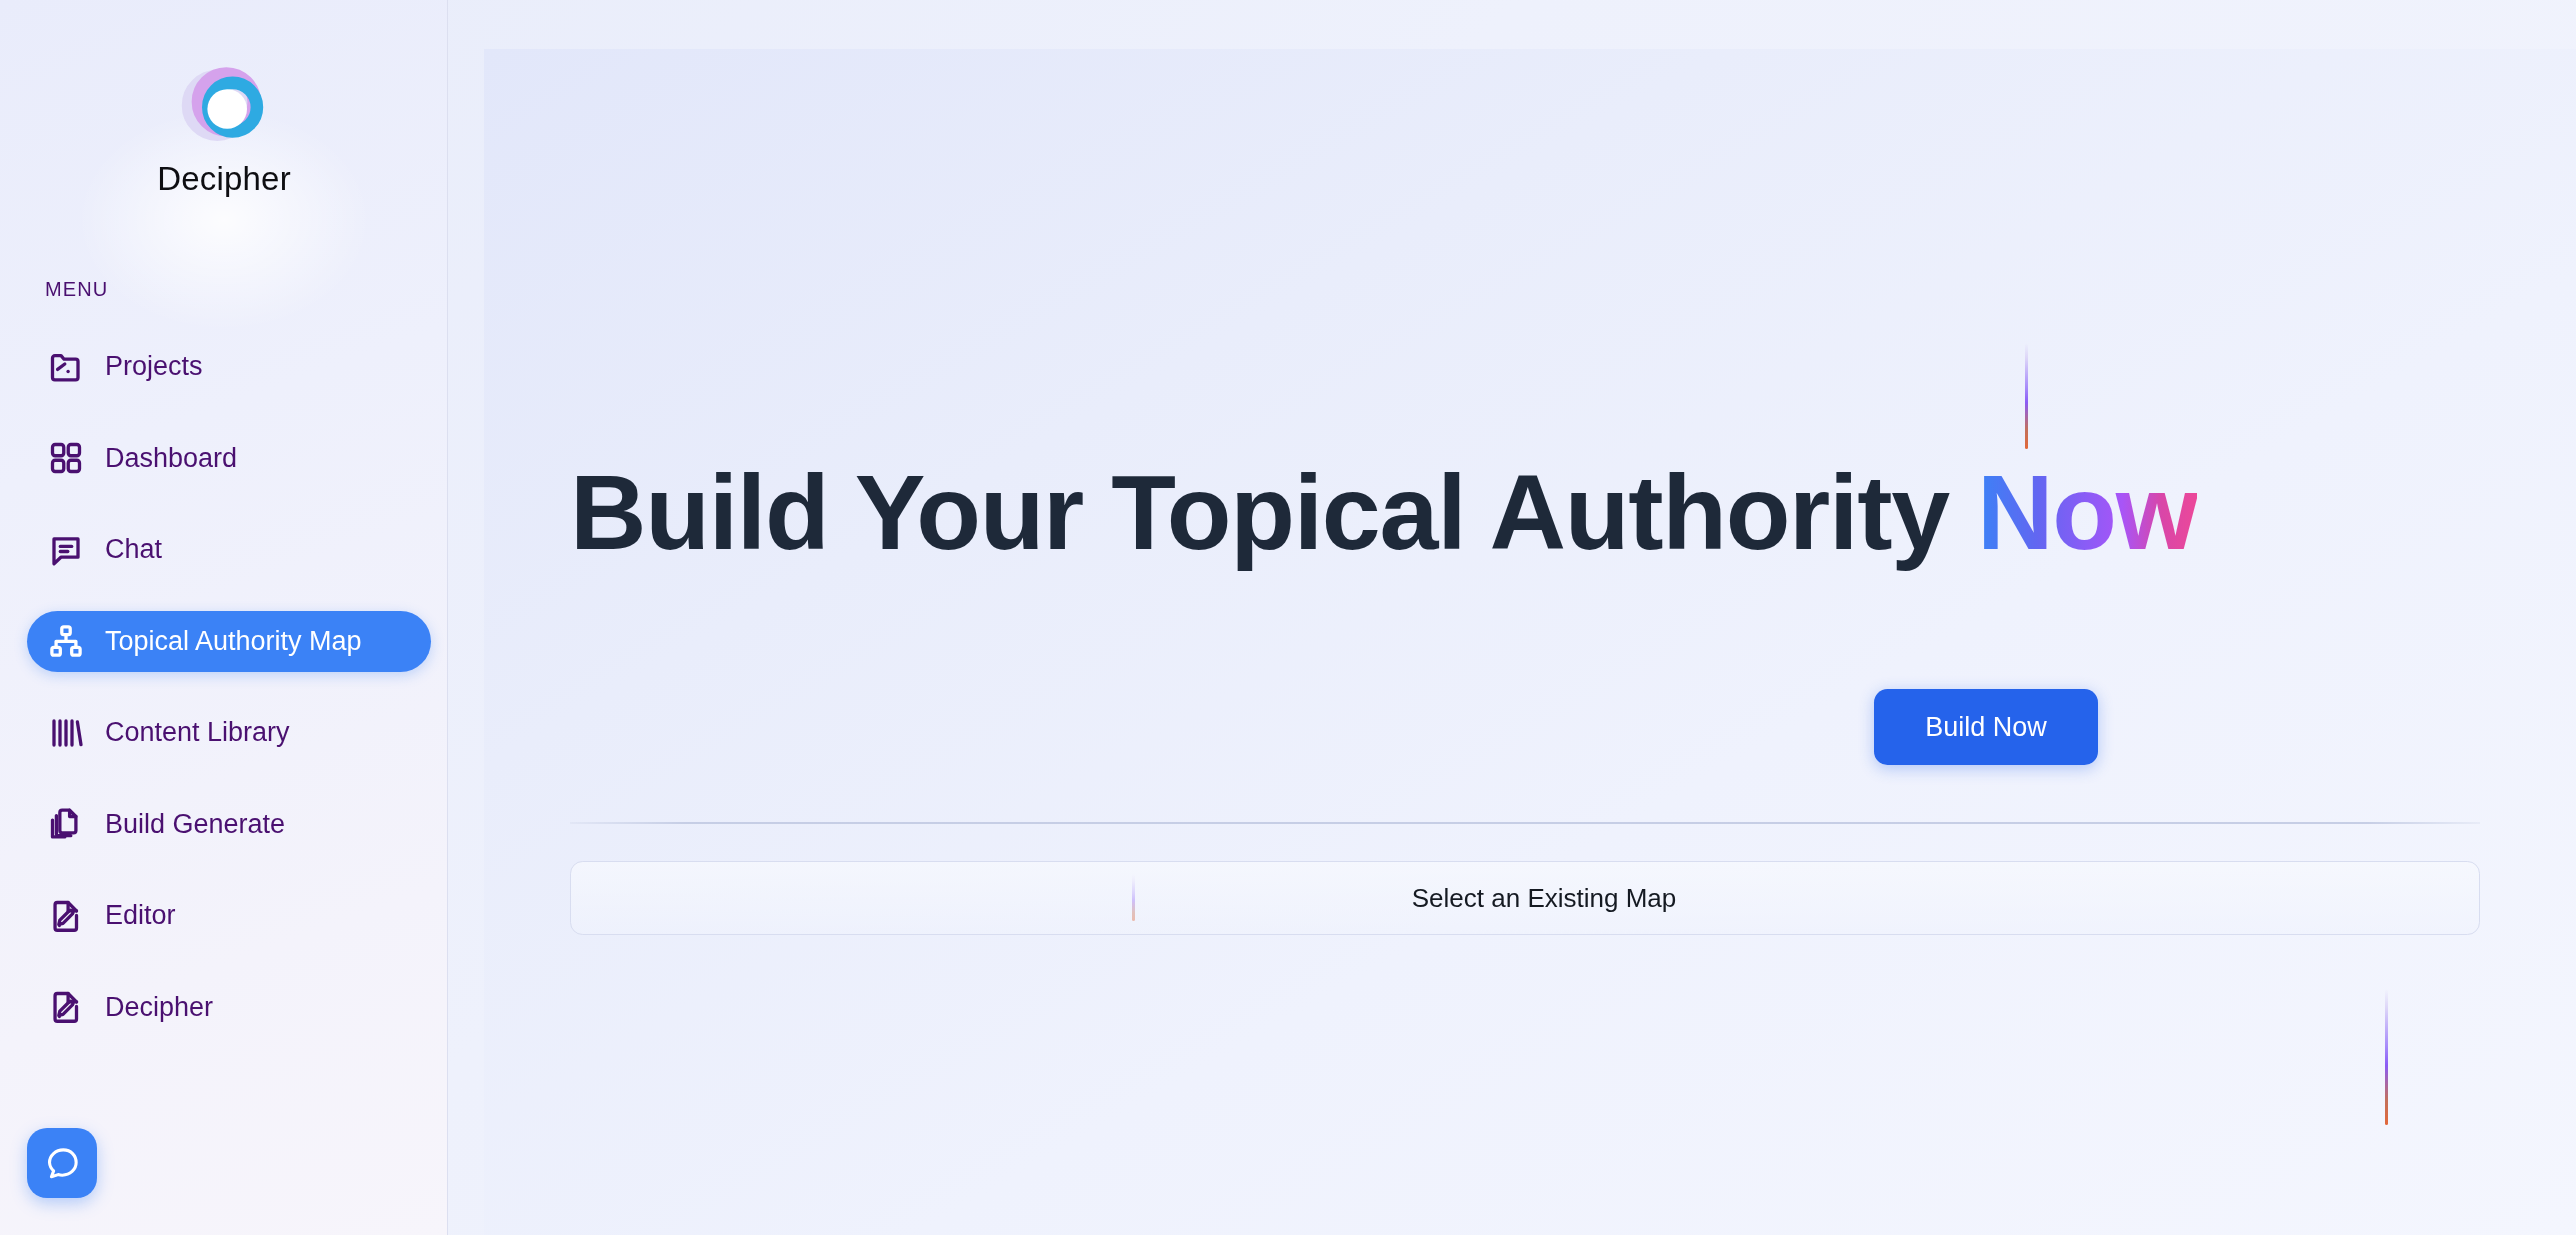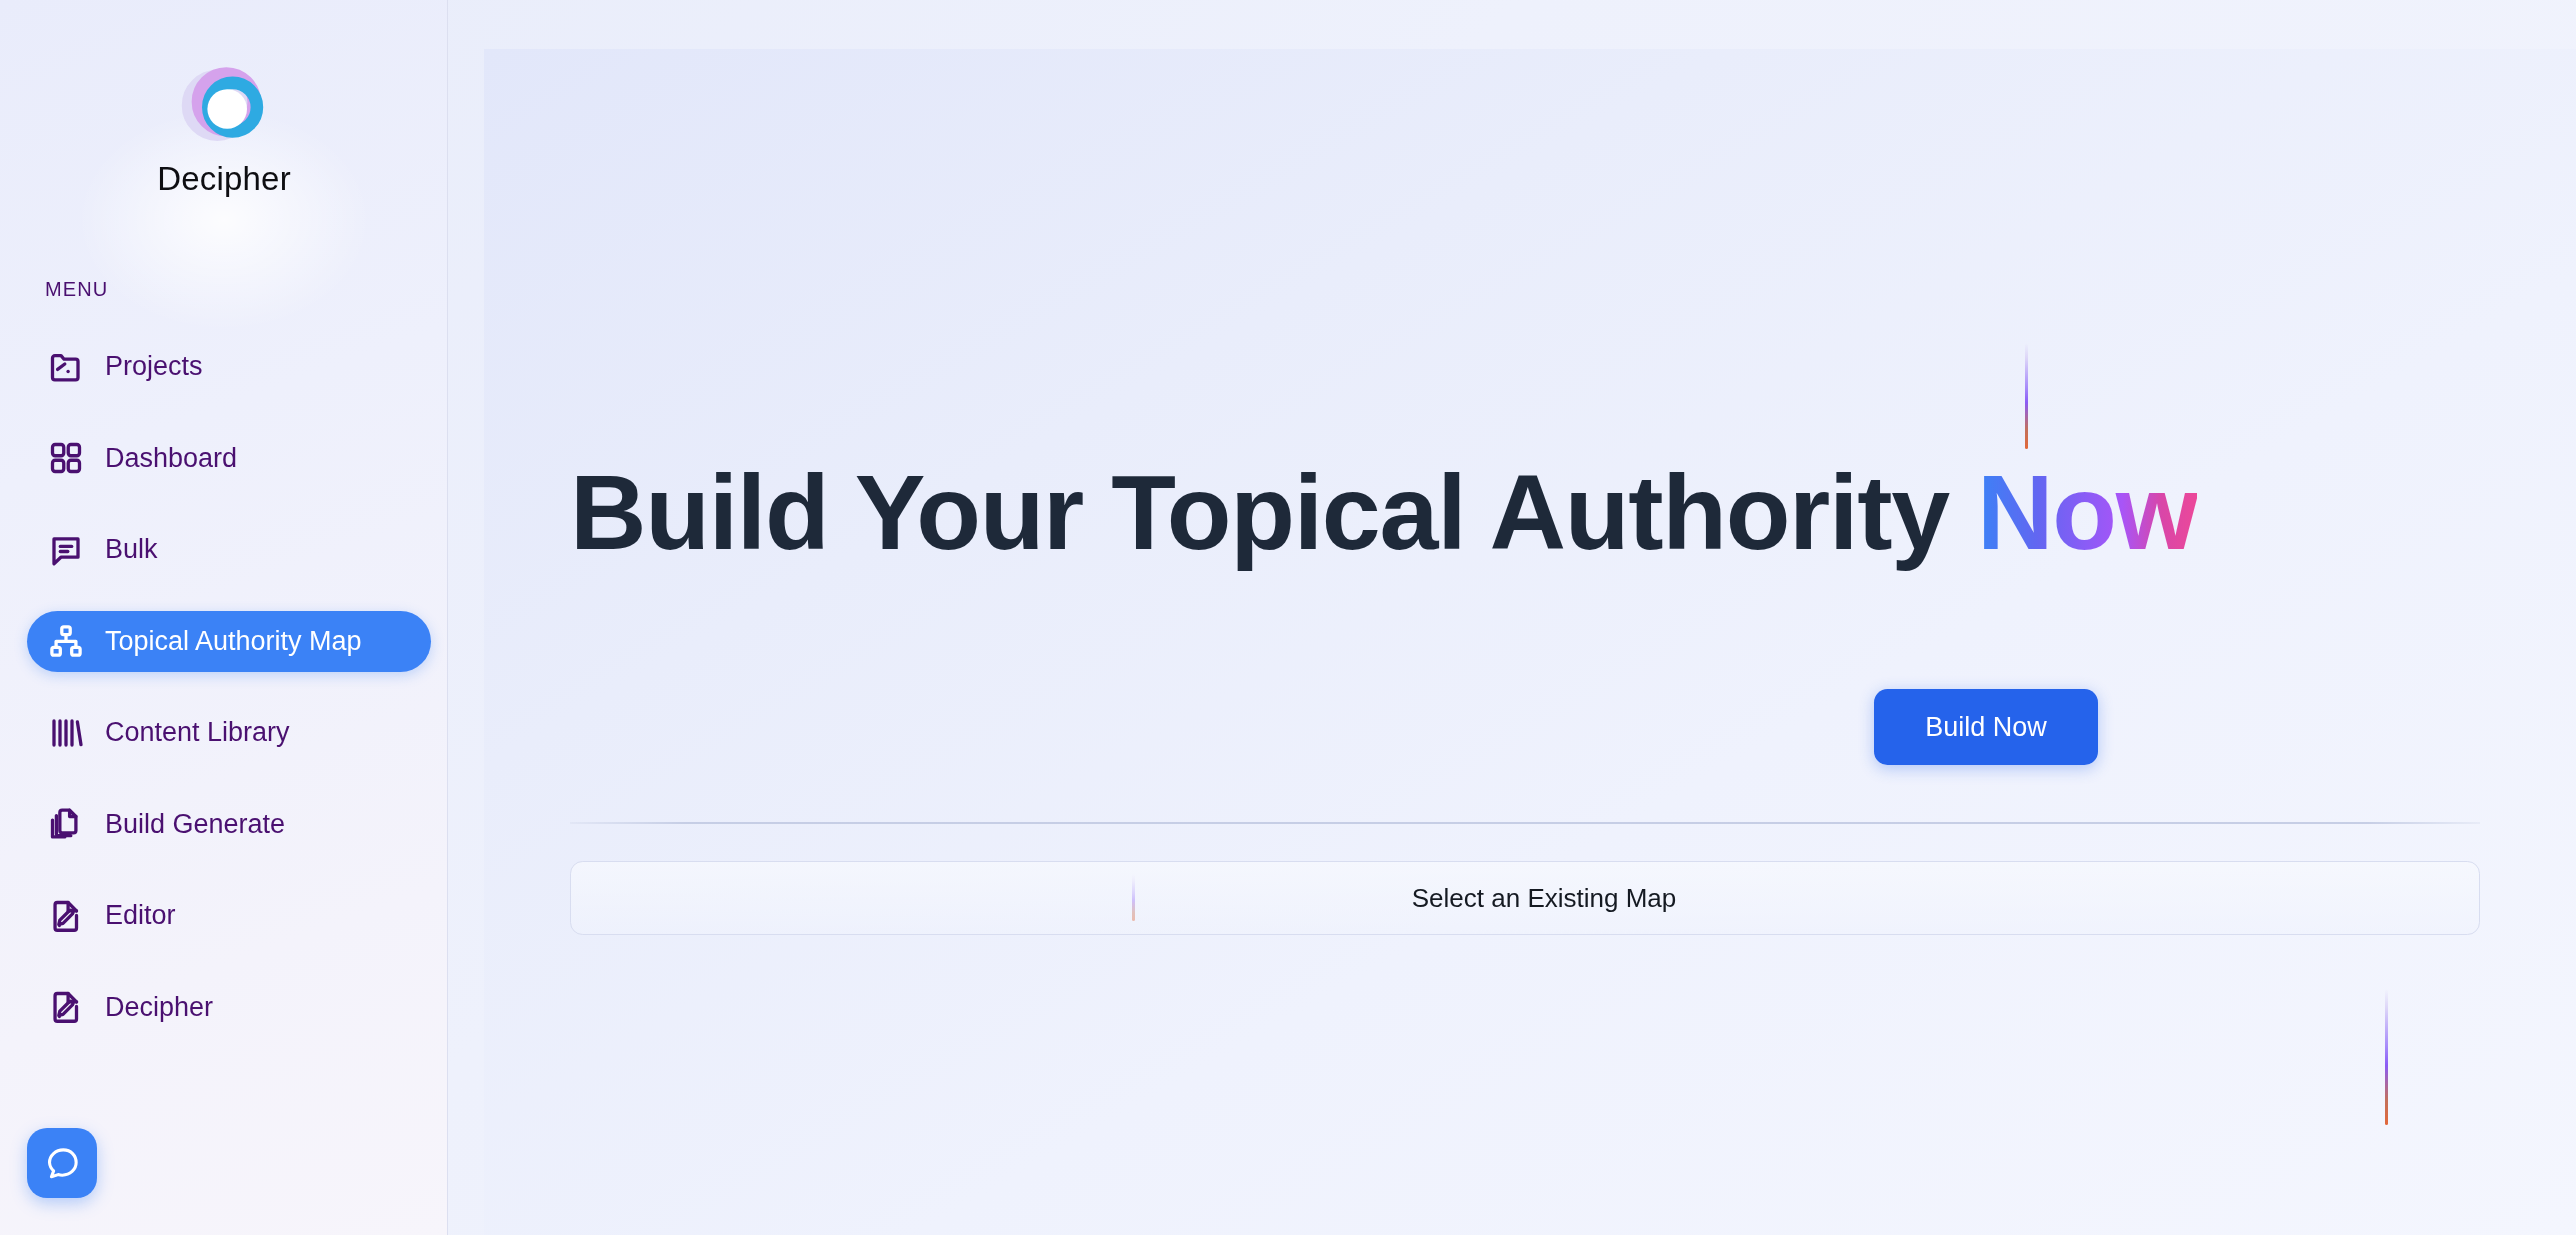--- a/index.html
+++ b/index.html
@@ -242,21 +242,21 @@
       </div>
 
       <div class="nav-item">
         <span class="ico">
           <svg viewBox="0 0 24 24" fill="none" stroke="currentColor" stroke-width="2.2" stroke-linecap="round" stroke-linejoin="round">
             <path d="M4 4.6h16v12.2H8.6L4 21.2Z"></path>
             <path d="M8.2 9.6h7.6"></path>
             <path d="M8.2 13h5"></path>
           </svg>
         </span>
-        <span class="lbl">Bulk</span>
+        <span class="lbl">Chat</span>
       </div>
 
       <div class="nav-item active">
         <span class="ico">
           <svg viewBox="0 0 24 24" fill="none" stroke="currentColor" stroke-width="2.2" stroke-linecap="round" stroke-linejoin="round">
             <rect x="9.2" y="2.6" width="5.6" height="5.2" rx="1.3"></rect>
             <rect x="2.6" y="16.2" width="5.6" height="5.2" rx="1.3"></rect>
             <rect x="15.8" y="16.2" width="5.6" height="5.2" rx="1.3"></rect>
             <path d="M12 7.8v4.4"></path>
             <path d="M5.4 16.2v-4h13.2v4"></path>

